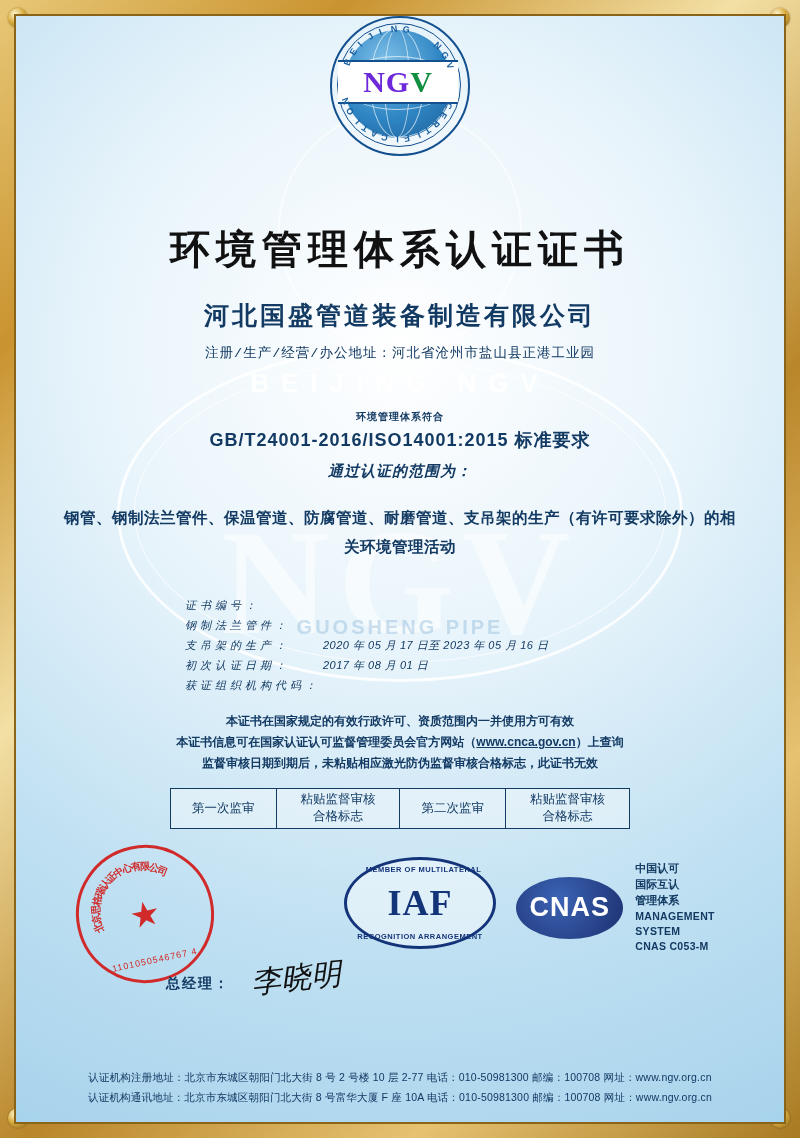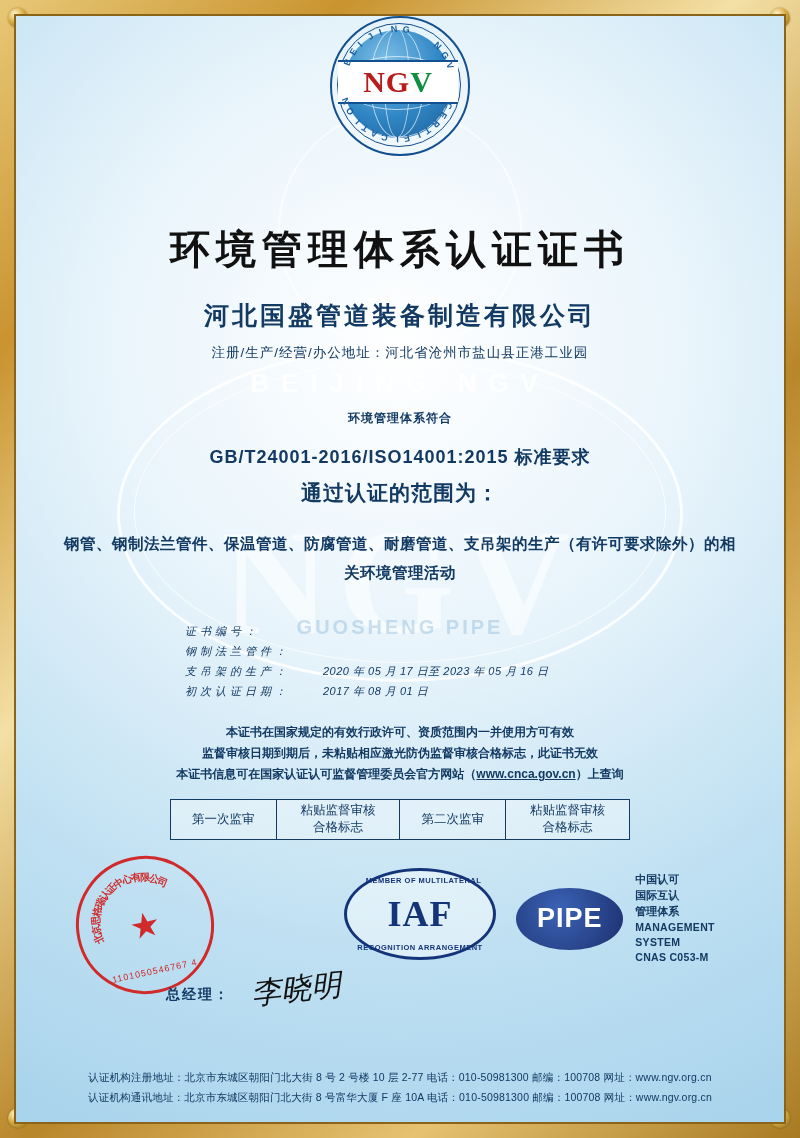--- a/index.html
+++ b/index.html
@@ -90,40 +90,40 @@
   .m2{left:26px;top:-2px;width:52px;height:108px;}
   .m3{left:40px;top:-2px;width:24px;height:108px;}
   .p1{left:-2px;top:26px;width:108px;height:52px;border-radius:50%;}
   .p2{left:-2px;top:42px;width:108px;height:22px;}
   .logo-band{
     position:absolute;left:8px;top:44px;width:120px;height:40px;
     background:#fff;border-top:2px solid #13508f;border-bottom:2px solid #13508f;
     display:flex;align-items:center;justify-content:center;
   }
   .logo-band b{font-size:30px;font-family:"Liberation Serif",serif;letter-spacing:1px;}
-  .ng{color:#b91c1c}.v{color:#0f8f3f}
+  .ng{color:#6d28d9}.v{color:#0f8f3f}
   .logo-arc{
     position:absolute;left:0;top:0;width:136px;height:136px;
     font-size:9px;color:#1a5fa0;letter-spacing:1px;
   }
   .arc-ch{position:absolute;left:50%;top:50%;transform-origin:0 0;font-weight:bold;}
 
   h1.cert-title{
     margin:14px 0 0;font-size:40px;letter-spacing:6px;color:#111;
     font-family:"DejaVu Sans", sans-serif;font-weight:bold;
   }
   h2.company{
     margin:22px 0 0;font-size:25px;letter-spacing:3px;color:#123a63;font-weight:bold;
   }
-  .addr{margin:12px 0 11px;font-size:13.5px;color:#123a63;letter-spacing:1px;}
+  .addr{margin:12px 0 11px;font-size:13.5px;color:#123a63;letter-spacing:1px;font-family:Liberation Mono, monospace;}
 
   .std-block{margin-top:48px;color:#123a63;}
-  .std-line{font-size:12px;font-weight:bold;letter-spacing:1px;margin-bottom:18px;}
+  .std-line{font-size:10px;font-weight:bold;letter-spacing:1px;margin-bottom:4px;}
   .std-code{font-size:18px;font-weight:bold;letter-spacing:1px;margin-bottom:10px;}
-  .scope-label{font-size:21px;font-weight:bold;letter-spacing:1px;}
+  .scope-label{font-size:15px;font-weight:bold;letter-spacing:1px;font-style:italic;}
   .scope-text{
     margin:22px auto 0;max-width:680px;font-size:15.5px;line-height:1.9;
     color:#123a63;font-weight:bold;letter-spacing:.5px;text-align:center;
   }
 
   .fields{
     margin:36px auto 9px;width:430px;font-size:11px;color:#123a63;text-align:left;font-style:italic;
   }
   .frow{display:flex;margin-bottom:5px;}
   .fl{width:138px;letter-spacing:4px;text-align:justify;}
@@ -278,27 +278,28 @@
         </div>
         <div class="frow">
           <div class="fl">支吊架的生产：</div>
           <div class="fv">2020 年 05 月 17 日至 2023 年 05 月 16 日</div>
         </div>
         <div class="frow">
           <div class="fl">初次认证日期：</div>
           <div class="fv">2017 年 08 月 01 日</div>
         </div>
         <div class="frow">
+          <div class="fl">获证组织机构代码：</div>
         </div>
       </div>
 
       <div class="notes">
         <div>本证书在国家规定的有效行政许可、资质范围内一并使用方可有效</div>
+        <div><span>本证书信息可在国家认证认可监督管理委员会官方网站（</span><a href="#">www.cnca.gov.cn</a><span>）上查询</span></div>
         <div>监督审核日期到期后，未粘贴相应激光防伪监督审核合格标志，此证书无效</div>
-        <div><span>本证书信息可在国家认证认可监督管理委员会官方网站（</span><a href="#">www.cnca.gov.cn</a><span>）上查询</span></div>
       </div>
 
       <table class="audit">
         <tbody>
             <tr>
           <td>第一次监审</td>
           <td style="white-space:pre-line">粘贴监督审核
 合格标志</td>
           <td>第二次监审</td>
           <td style="white-space:pre-line">粘贴监督审核
@@ -329,21 +330,21 @@
         </div>
 
         <div class="iaf">
           <div class="tt">MEMBER OF MULTILATERAL</div>
           <b>IAF</b>
           <div class="bb">RECOGNITION ARRANGEMENT</div>
         </div>
 
         <div class="cnas">
           <div class="cnas-oval">
-            <span>PIPE</span>
+            <span>CNAS</span>
           </div>
           <div class="cnas-txt">
             <div>中国认可</div>
             <div>国际互认</div>
             <div>管理体系</div>
             <div class="en">MANAGEMENT SYSTEM</div>
             <div class="en">CNAS C053-M</div>
           </div>
         </div>
 

